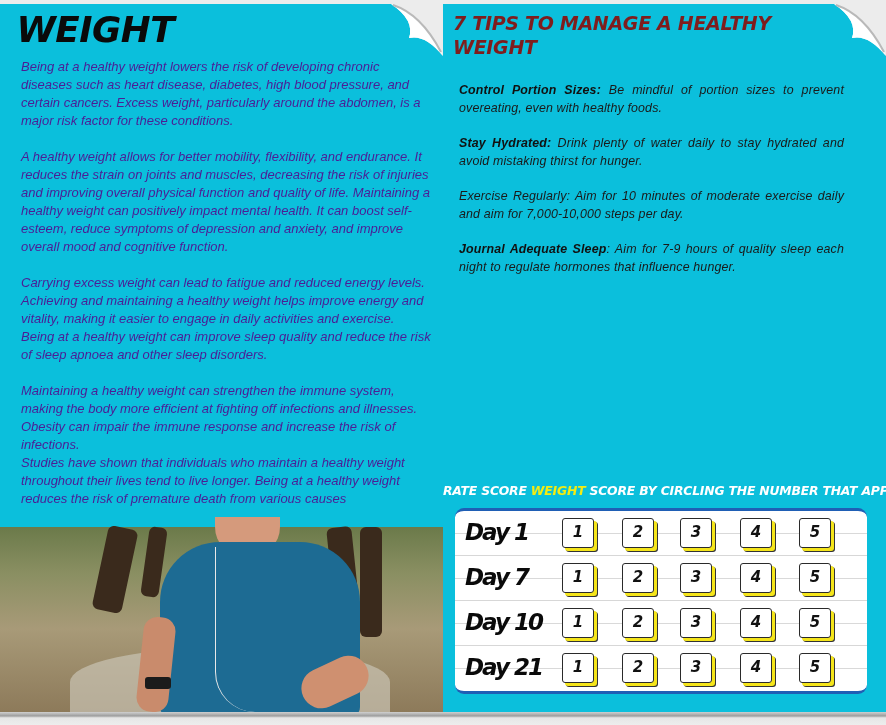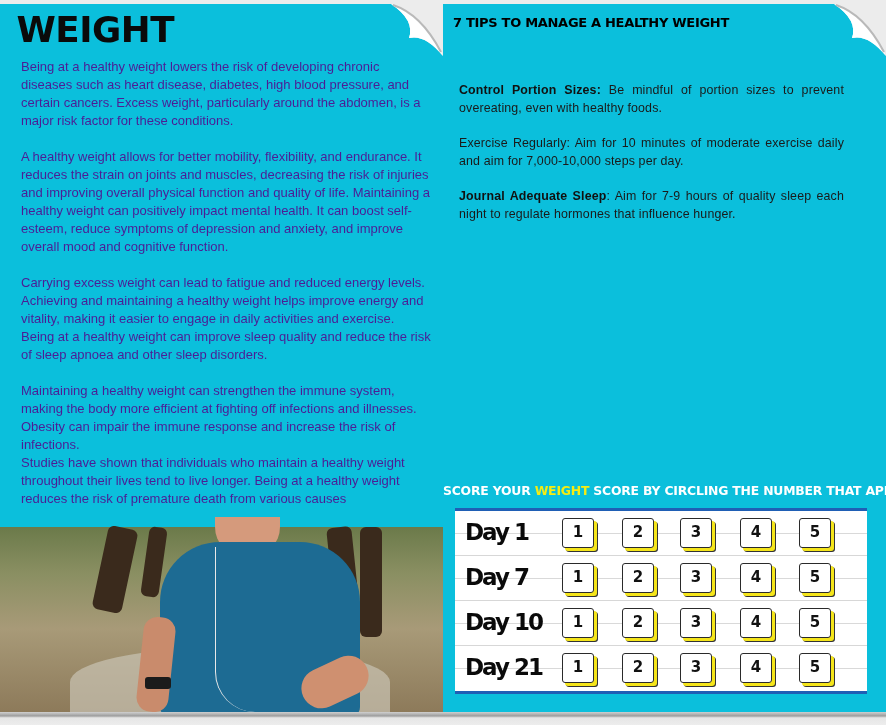--- a/index.html
+++ b/index.html
@@ -1,19 +1,19 @@
 <!DOCTYPE html>
 <html><head>
 <meta charset="utf-8">
 <style>
   * { box-sizing: border-box; margin: 0; padding: 0; }
   html, body { width: 886px; height: 725px; overflow: hidden; background: #e9e9e9; }
   body { position: relative; font-family: "Liberation Sans", sans-serif; color: #111; }
 
-  .page { position: absolute; top: 4px; height: 708px; background: #0bbfdc; overflow: hidden; }
+  .page { position: absolute; top: 4px; height: 708px; background: #0bbfdc; overflow: hidden; font-style: italic; }
   .page.left { left: 0; width: 443px; }
   .page.right { left: 443px; width: 443px; }
 
   .curl { position: absolute; top: 0; right: 0; width: 52px; height: 52px; }
 
   .left-title {
     position: absolute; left: 18px; top: 6px;
     font-family: "DejaVu Sans", sans-serif; font-weight: 900; font-size: 35px;
     letter-spacing: -0.5px; color: #0a0a0a; transform: scaleX(1.02);
   }
@@ -34,37 +34,37 @@
   .photo .path { position: absolute; left: 70px; top: 120px; width: 320px; height: 70px; background: #c9c3b4; border-radius: 50% 50% 0 0; opacity: .7; }
   .photo .shirt { position: absolute; left: 160px; top: 15px; width: 200px; height: 175px; background: #1d6b93; border-radius: 60px 60px 10px 10px; }
   .photo .face { position: absolute; left: 215px; top: -10px; width: 65px; height: 40px; background: #d59a7c; border-radius: 0 0 30px 30px; }
   .photo .arm-l { position: absolute; left: 140px; top: 90px; width: 32px; height: 95px; background: #c98b6c; border-radius: 14px; transform: rotate(6deg); }
   .photo .arm-r { position: absolute; left: 300px; top: 135px; width: 70px; height: 40px; background: #cf9070; border-radius: 20px; transform: rotate(-25deg); }
   .photo .watch { position: absolute; left: 145px; top: 150px; width: 26px; height: 12px; background: #1b1b1b; border-radius: 3px; }
   .photo .earphone { position: absolute; left: 215px; top: 20px; width: 40px; height: 165px; border-left: 1.5px solid #e8e8e8; border-radius: 0 0 0 40px; }
 
   .right-title {
     position: absolute; left: 10px; top: 7px; width: 340px;
-    font-family: "DejaVu Sans", sans-serif; font-weight: 900; font-size: 13px; line-height: 24px;
-    color: #000000; letter-spacing: -0.3px;
+    font-family: "DejaVu Sans", sans-serif; font-weight: 900; font-size: 19px; line-height: 24px;
+    color: #7f1d1d; letter-spacing: -0.3px;
   }
   .tips { position: absolute; left: 16px; top: 78px; width: 385px; font-size: 12.4px; line-height: 17.8px; color: #1a1a1a; text-align: justify; letter-spacing: 0.15px; }
   .tip { margin-bottom: 17.5px; }
   .tip b { font-weight: bold; color: #111; }
 
   .rate-heading {
     position: absolute; left: 0; top: 479px; width: 443px; text-align: center;
     font-family: "DejaVu Sans", sans-serif; font-weight: bold; font-size: 12.4px;
     color: #ffffff; letter-spacing: -0.2px; white-space: nowrap;
   }
   .rate-heading .hl { color: #f5ec12; }
 
   .card {
     position: absolute; left: 12px; top: 504px; width: 412px; height: 186px;
-    background: #ffffff; border-top: 3px solid #1f5fb5; border-bottom: 3px solid #1f5fb5;
+    background: #ffffff; border-top: 3px solid #1f5fb5; border-bottom: 3px solid #1f5fb5; border-radius: 9px;
   }
   .row { position: relative; height: 45px; border-bottom: 1px solid #d7d7d7; }
   .row:last-child { border-bottom: none; }
   .row::after { content: ""; position: absolute; left: 0; right: 0; top: 22px; height: 1px; background: #d9d9d9; }
   .day-label {
     position: absolute; left: 10px; top: 8px; z-index: 2;
     font-family: "DejaVu Sans", sans-serif; font-weight: 900; font-size: 23px; letter-spacing: -2px; color: #0a0a0a;
   }
   .score {
     position: absolute; top: 7px; width: 32px; height: 30px; z-index: 2;
@@ -118,25 +118,26 @@
   <svg class="curl" viewBox="0 0 52 52">
     <path d="M0,0 L52,0 L52,52 Q34,30 18,34 Q24,16 0,0 Z" fill="#ececec"></path>
     <path d="M0,0 Q24,16 18,34 Q34,30 52,52 Q30,8 0,0 Z" fill="#ffffff"></path>
     <path d="M2,1 Q30,10 50,48" stroke="#b9b9b9" stroke-width="2" fill="none"></path>
   </svg>
 
   <div class="right-title">7 TIPS TO MANAGE A HEALTHY WEIGHT</div>
 
   <div class="tips">
     <div class="tip"><b>Control Portion Sizes:</b><span> Be mindful of portion sizes to prevent overeating, even with healthy foods.</span></div>
+    <div class="tip"><b>Stay Hydrated:</b><span> Drink plenty of water daily to stay hydrated and avoid mistaking thirst for hunger.</span></div>
     <div class="tip"><span>Exercise Regularly:</span><span> Aim for 10 minutes of moderate exercise daily and aim for 7,000-10,000 steps per day.</span></div>
     <div class="tip"><b>Journal Adequate Sleep</b><span>: Aim for 7-9 hours of quality sleep each night to regulate hormones that influence hunger.</span></div>
   </div>
 
-  <div class="rate-heading"><span>SCORE YOUR </span><span class="hl">WEIGHT</span><span> SCORE BY CIRCLING THE NUMBER THAT APPLIES</span></div>
+  <div class="rate-heading"><span>RATE SCORE </span><span class="hl">WEIGHT</span><span> SCORE BY CIRCLING THE NUMBER THAT APPLIES</span></div>
 
   <div class="card">
     <div class="row">
       <span class="day-label">Day 1</span>
       <div class="score" style="left:107px">1</div>
       <div class="score" style="left:167px">2</div>
       <div class="score" style="left:225px">3</div>
       <div class="score" style="left:285px">4</div>
       <div class="score" style="left:344px">5</div>
     </div>

